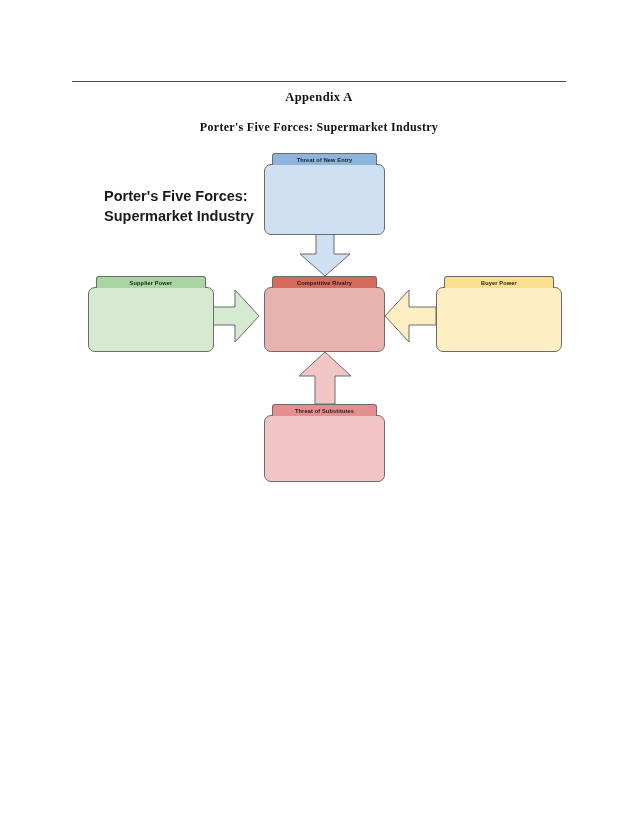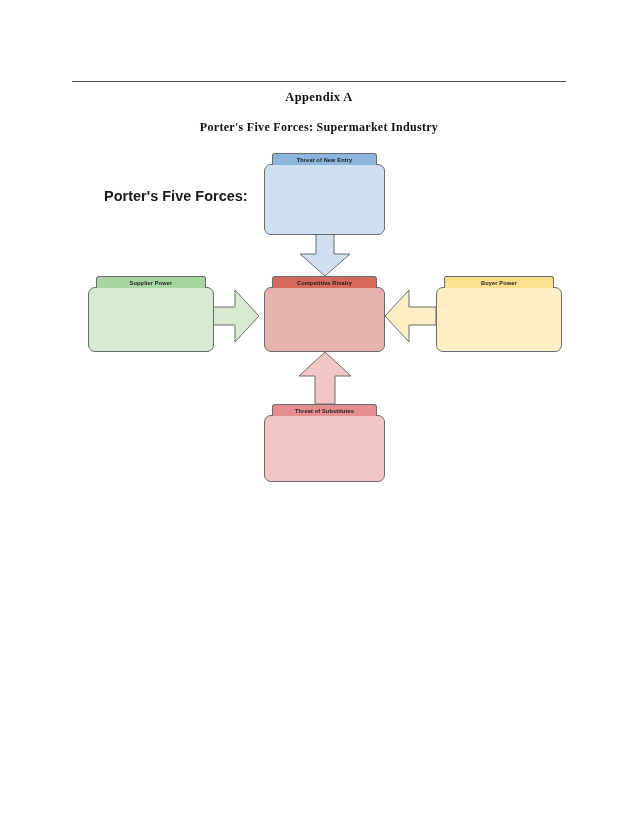--- a/index.html
+++ b/index.html
@@ -106,20 +106,21 @@
   <div class="hrule"></div>
 
   <div class="doc-title">Appendix A</div>
 
   <div class="doc-subtitle">Porter's Five Forces: Supermarket Industry</div>
 
   <div class="diagram">
 
     <div class="diagram-title">
       <span>Porter's Five Forces:</span><br>
+      <span>Supermarket Industry</span>
     </div>
 
     <div class="force" id="box-entry">
       <div class="hdr">Threat of New Entry</div>
       <div class="body"></div>
       <ul>
         <li>Threat of Entry has Increased</li>
         <li>Large Suppliers Have Advantage</li>
         <li>Online is a potential threat</li>
       </ul>

